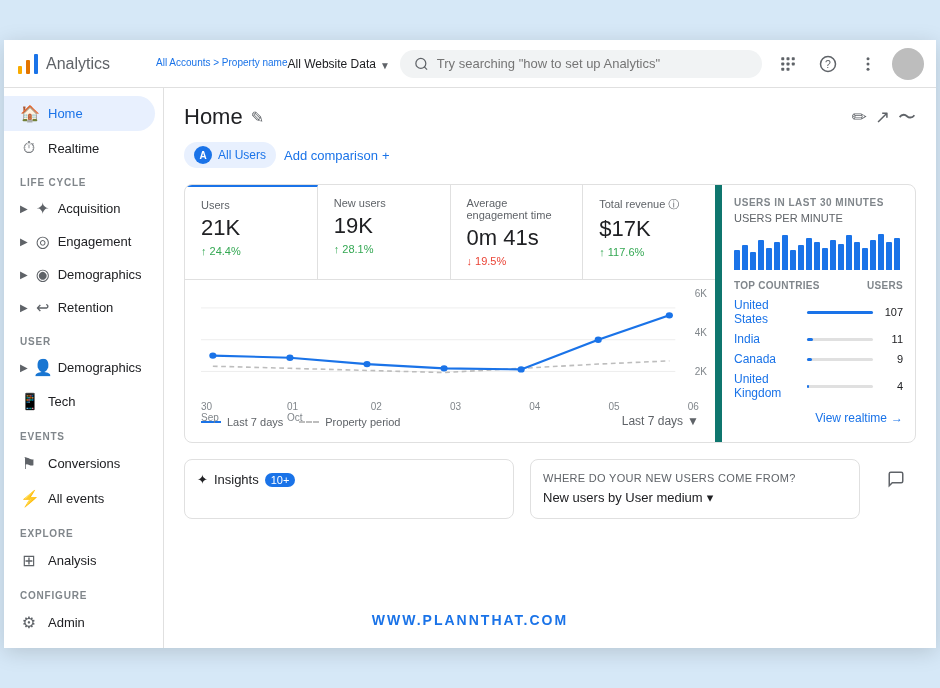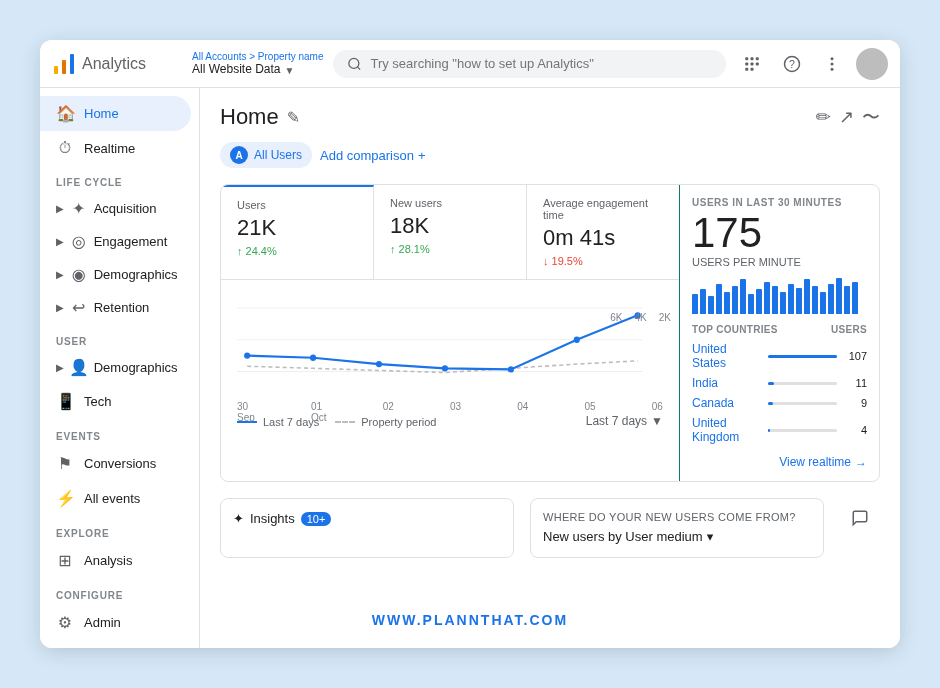--- a/index.html
+++ b/index.html
@@ -7,23 +7,23 @@
       background: #d6e8f7;
       font-family: 'Google Sans', Arial, sans-serif;
       font-size: 13px;
       display: flex;
       justify-content: center;
       align-items: center;
       min-height: 688px;
       width: 940px;
     }
     .browser-window {
-      width: 860px;
+      width: 932px;
       background: #fff;
-      border-radius: 12px;
+      border-radius: 0;
       box-shadow: 0 4px 20px rgba(0,0,0,0.15);
       overflow: hidden;
       display: flex;
       flex-direction: column;
     }
     
     .top-bar {
       display: flex;
       align-items: center;
       padding: 0 12px;
@@ -42,21 +42,21 @@
       width: 24px;
       height: 24px;
     }
     .logo-text {
       font-size: 16px;
       color: #5f6368;
       font-weight: 400;
     }
     .breadcrumb-area {
       display: flex;
-      flex-direction: column;
+      flex-direction: row;
       font-size: 10px;
       color: #5f6368;
       min-width: 120px;
     }
     .breadcrumb-top {
       color: #1a73e8;
       font-size: 10px;
     }
     .breadcrumb-bottom {
       display: flex;
@@ -329,21 +329,21 @@
       font-size: 12px;
       color: #5f6368;
       cursor: pointer;
       display: flex;
       align-items: center;
       gap: 4px;
     }
     
     .realtime-panel {
       width: 200px;
-      border-left: 1px solid #0f766e;
+      border-left: 7px solid #0f766e;
       padding: 12px;
       flex-shrink: 0;
     }
     .realtime-title {
       font-size: 10px;
       font-weight: 600;
       color: #80868b;
       letter-spacing: 0.5px;
       text-transform: uppercase;
       margin-bottom: 4px;
@@ -639,32 +639,37 @@
         <div class="stats-left">
 
           <div class="stats-metrics">
             <div class="metric-card active">
               <div class="metric-label">Users</div>
               <div class="metric-value">21K</div>
               <div class="metric-change up">↑ 24.4%</div>
             </div>
             <div class="metric-card">
               <div class="metric-label">New users</div>
-              <div class="metric-value">18K</div>
+              <div class="metric-value">19K</div>
               <div class="metric-change up">↑ 28.1%</div>
             </div>
             <div class="metric-card">
               <div class="metric-label">Average engagement time</div>
               <div class="metric-value">0m 41s</div>
               <div class="metric-change down">↓ 19.5%</div>
             </div>
+            <div class="metric-card">
+              <div class="metric-label">Total revenue ⓘ</div>
+              <div class="metric-value">$17K</div>
+              <div class="metric-change up">↑ 117.6%</div>
+            </div>
           </div>
 
           <div class="chart-area">
-            <div style="display:flex;justify-content:flex-end;font-size:10px;color:#80868b;gap:12px;align-items:flex-end;position:absolute;right:8px;top:8px;">
+            <div style="display:flex;justify-content:flex-end;font-size:10px;color:#80868b;gap:4px;flex-direction:column;align-items:flex-end;position:absolute;right:8px;top:8px;">
               <span>6K</span>
               <span style="margin-top:24px">4K</span>
               <span style="margin-top:24px">2K</span>
             </div>
             <svg class="chart-svg" viewBox="0 0 420 100" preserveAspectRatio="none">
 
               <line x1="0" y1="15" x2="400" y2="15" stroke="#e0e0e0" stroke-width="0.5"></line>
               <line x1="0" y1="45" x2="400" y2="45" stroke="#e0e0e0" stroke-width="0.5"></line>
               <line x1="0" y1="75" x2="400" y2="75" stroke="#e0e0e0" stroke-width="0.5"></line>
 
@@ -703,21 +708,20 @@
             </div>
             <div class="date-range-btn">
               <span>Last 7 days</span>
               <span>▼</span>
             </div>
           </div>
         </div>
 
         <div class="realtime-panel">
           <div class="realtime-title">USERS IN LAST 30 MINUTES</div>
-          <div class="realtime-number">175</div>
           <div class="realtime-subtitle">USERS PER MINUTE</div>
 
           <div class="bar-chart-mini" id="bar-chart-mini">
           <div class="bar-mini" style="height: 20px;"></div>
               <div class="bar-mini" style="height: 25px;"></div>
               <div class="bar-mini" style="height: 18px;"></div>
               <div class="bar-mini" style="height: 30px;"></div>
               <div class="bar-mini" style="height: 22px;"></div>
               <div class="bar-mini" style="height: 28px;"></div>
               <div class="bar-mini" style="height: 35px;"></div>

